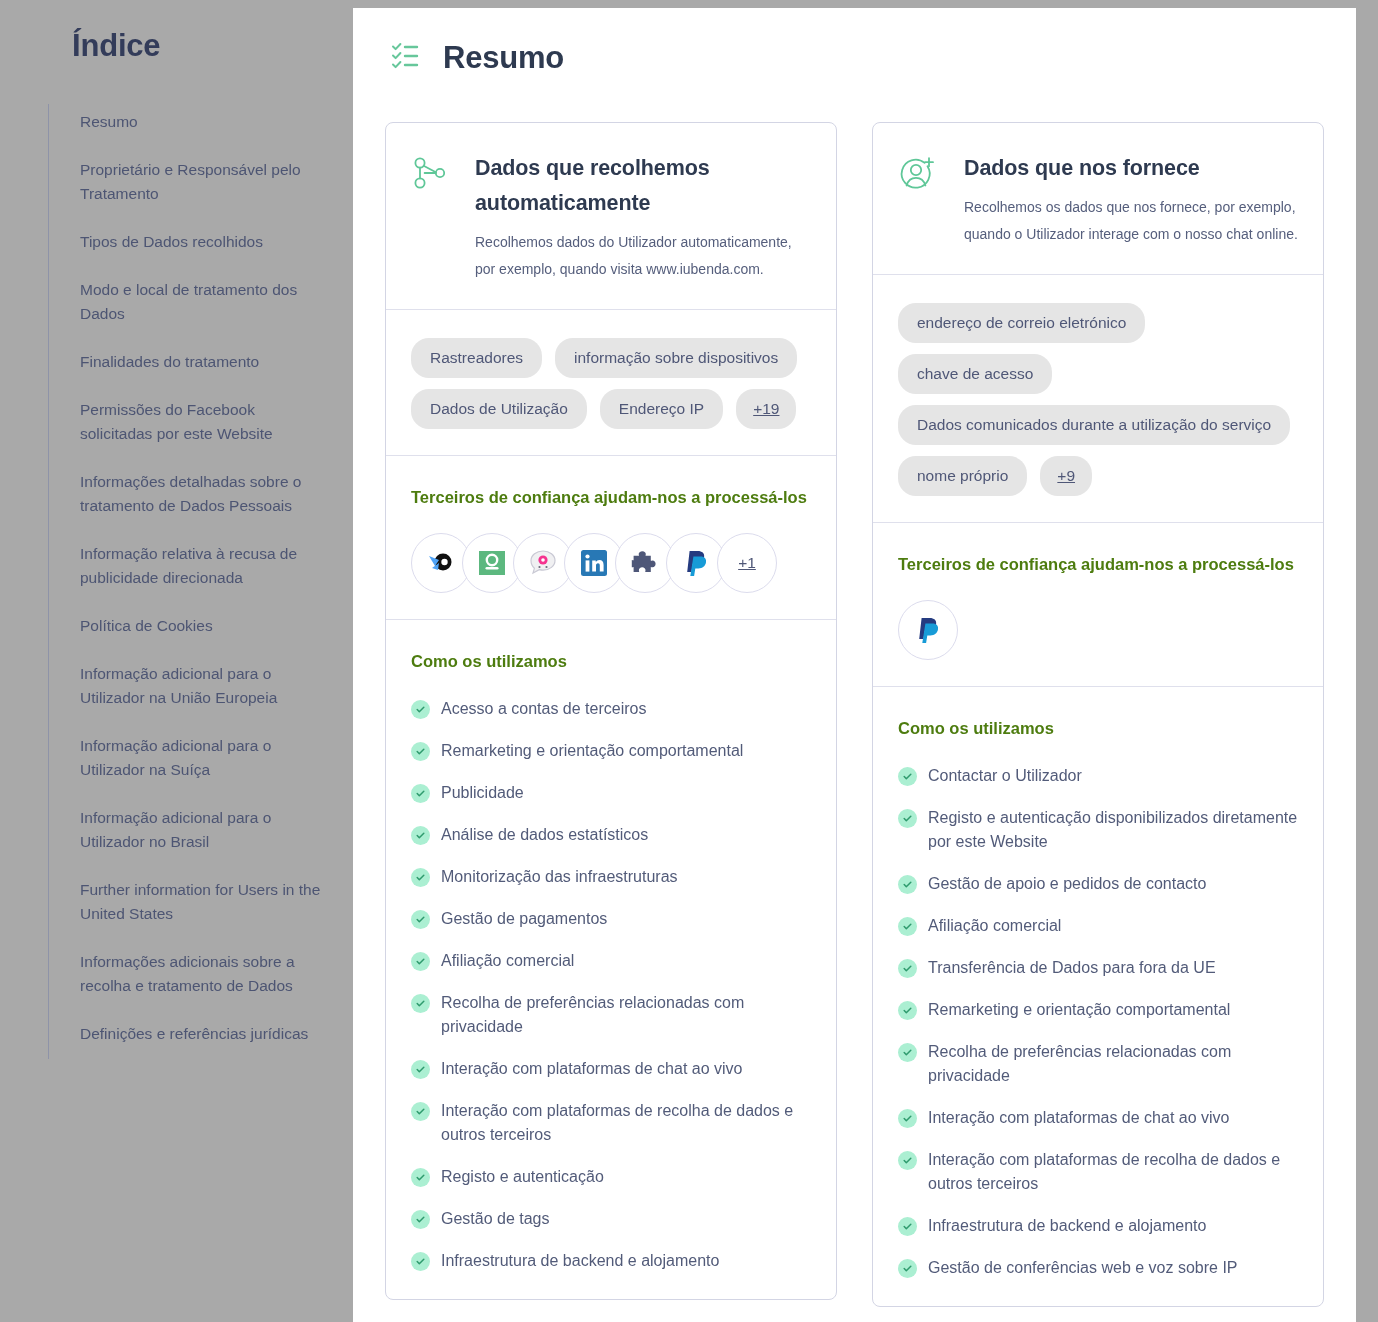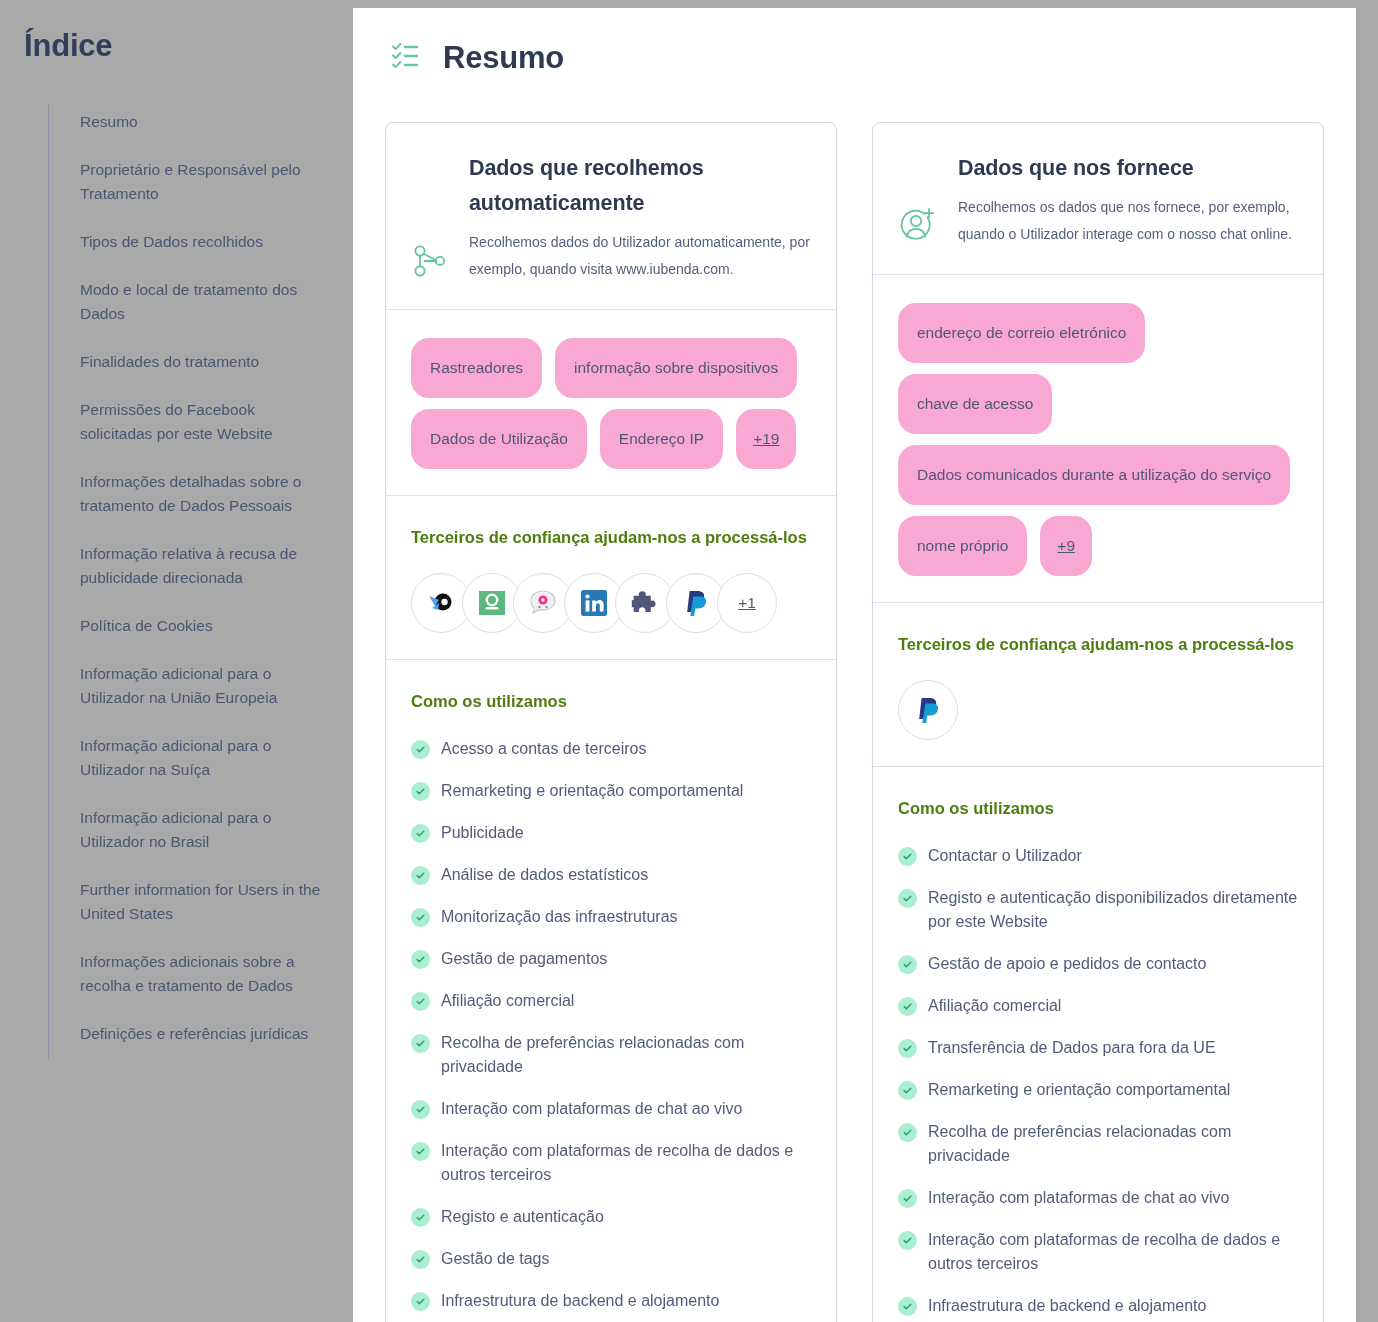--- a/index.html
+++ b/index.html
@@ -24,21 +24,21 @@
   .sidebar {
     width: 353px;
     flex: 0 0 353px;
     padding: 28px 0 0 0;
     background: #a9a9a9;
   }
   .sidebar-title {
     font-size: 31px;
     font-weight: bold;
     color: #333c5a;
-    padding: 0 0 0 24px;
+    padding: 0 0 0 72px;
     letter-spacing: -0.2px;
   }
   .toc {
     margin-top: 40px;
     margin-left: 48px;
     border-left: 1px solid #8e93a8;
     padding: 6px 0 8px 0;
   }
   .toc-item {
     display: block;
@@ -97,22 +97,22 @@
     min-width: 0;
   }
   .card-section {
     padding: 28px 25px 26px 25px;
     border-bottom: 1px solid #dfe0ec;
   }
   .card-section:last-child { border-bottom: none; }
 
   .card-head {
     display: flex;
-    gap: 22px;
-    align-items: flex-end;
+    gap: 28px;
+    align-items: flex-start;
   }
   .card-head-icon {
     flex: 0 0 auto;
     margin-top: 4px;
   }
   .card-head-text { min-width: 0; }
   .card-title {
     font-size: 21.5px;
     font-weight: bold;
     color: #2e3a50;
@@ -126,23 +126,23 @@
     color: #555e7c;
   }
 
   
   .tags {
     display: flex;
     flex-wrap: wrap;
     gap: 11px 13px;
   }
   .tag {
-    background: #f9a8d4;
+    background: #e5e5e5;
     border-radius: 18px;
-    padding: 19px 19px;
+    padding: 9px 19px;
     font-size: 15.5px;
     line-height: 22px;
     color: #4f5777;
     cursor: pointer;
   }
   .tag.more { text-decoration: underline; padding-left: 17px; padding-right: 17px; text-align: center; }
 
   
   .sub-title {
     font-size: 16.5px;

